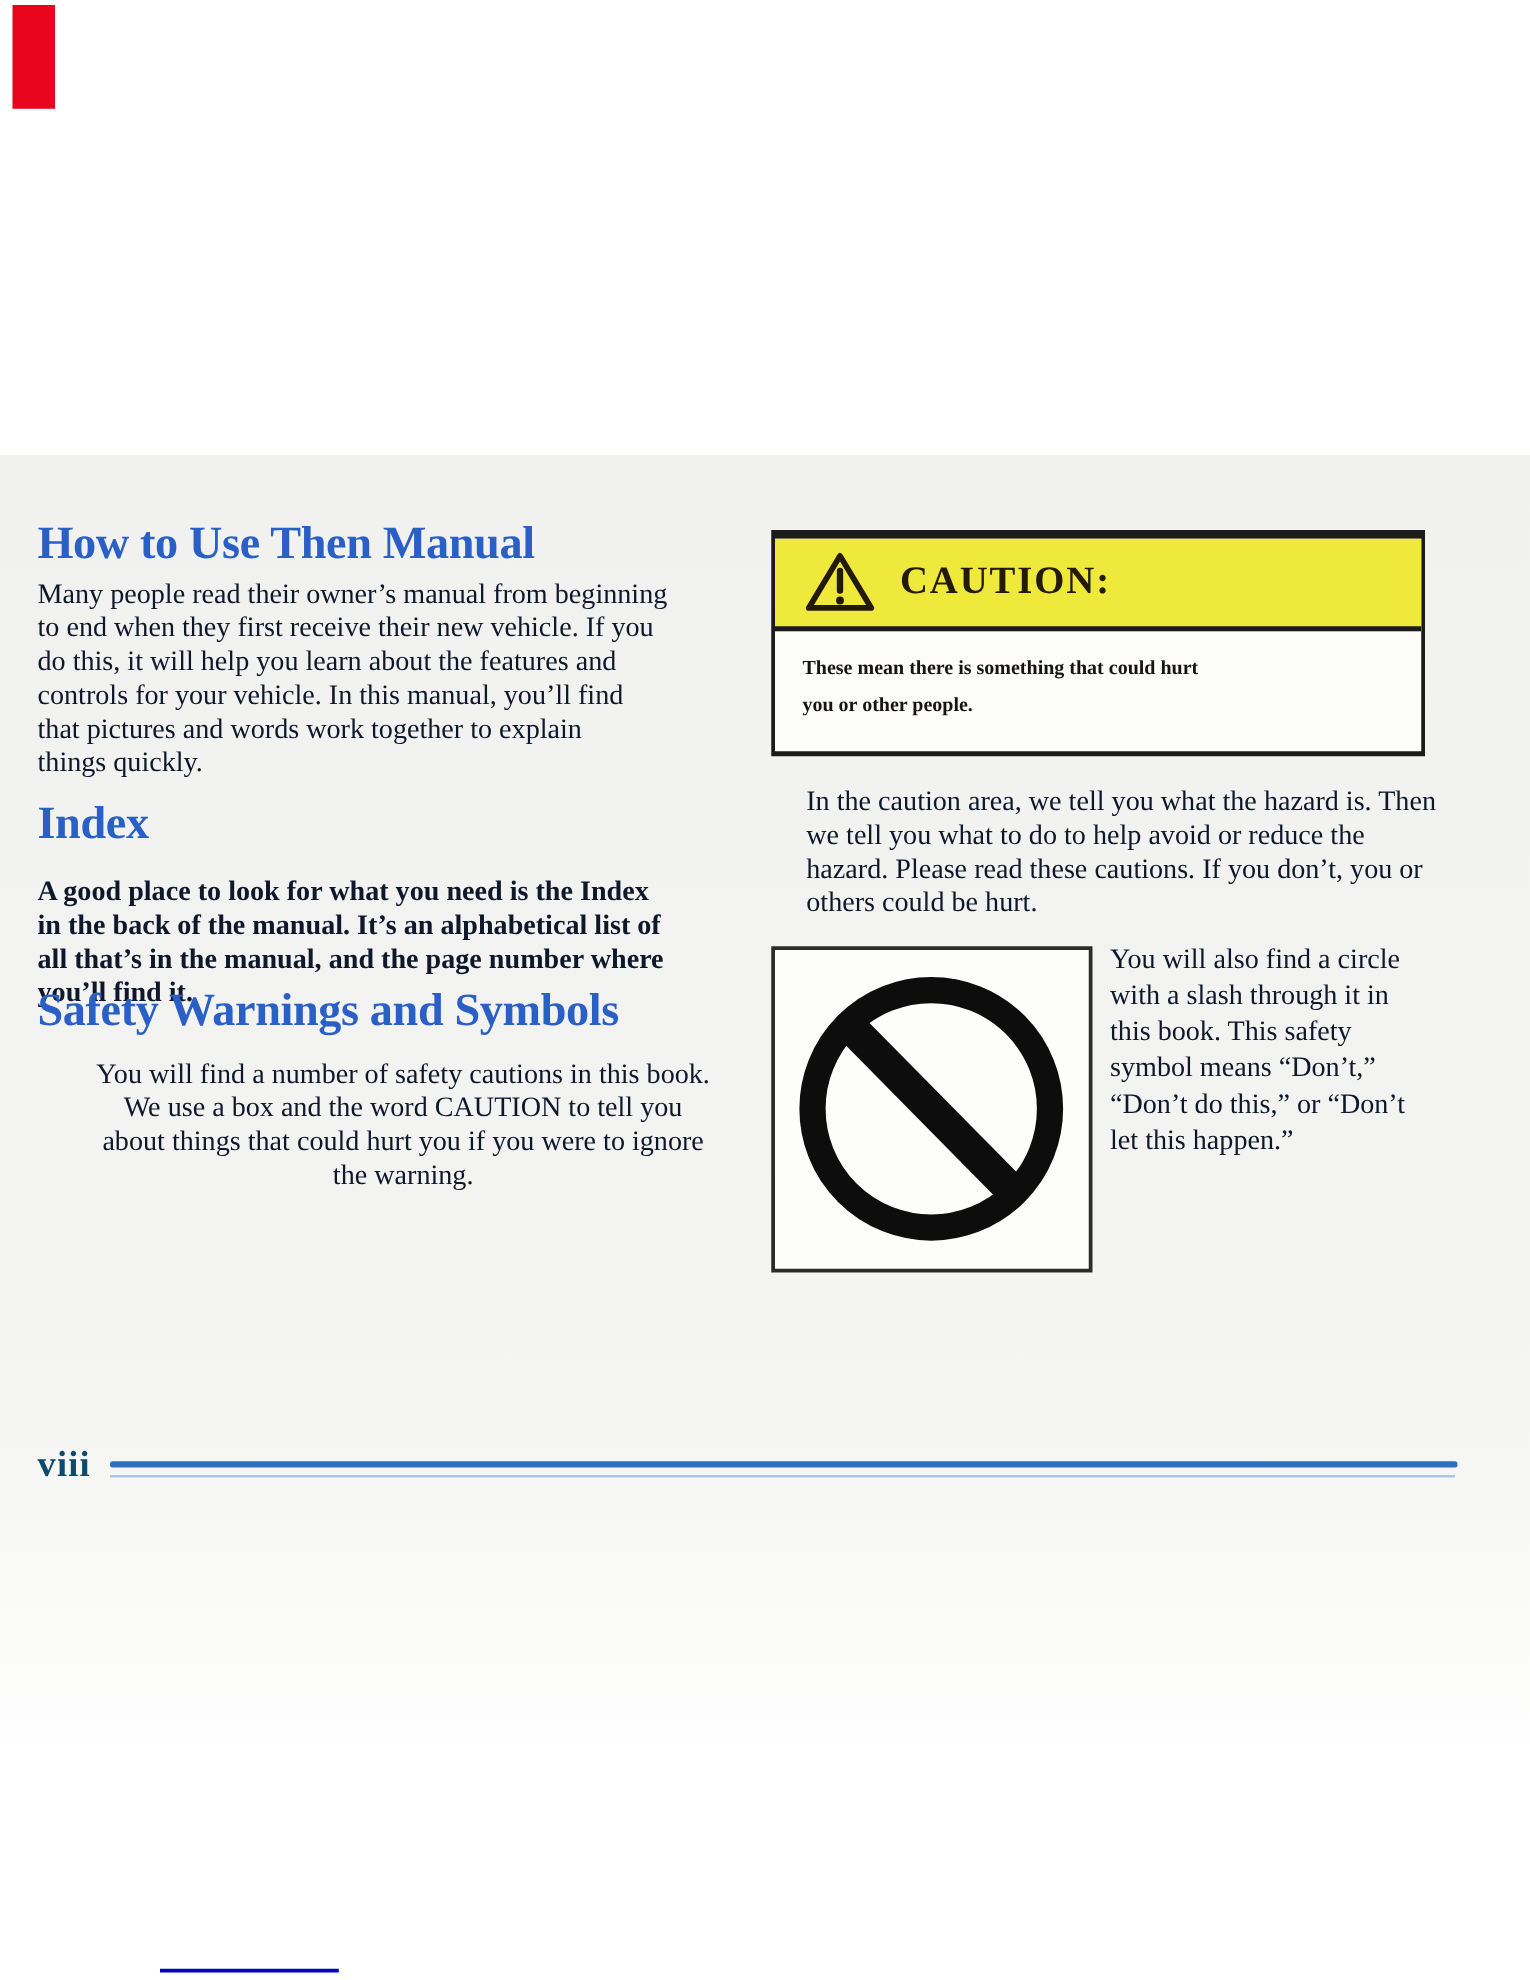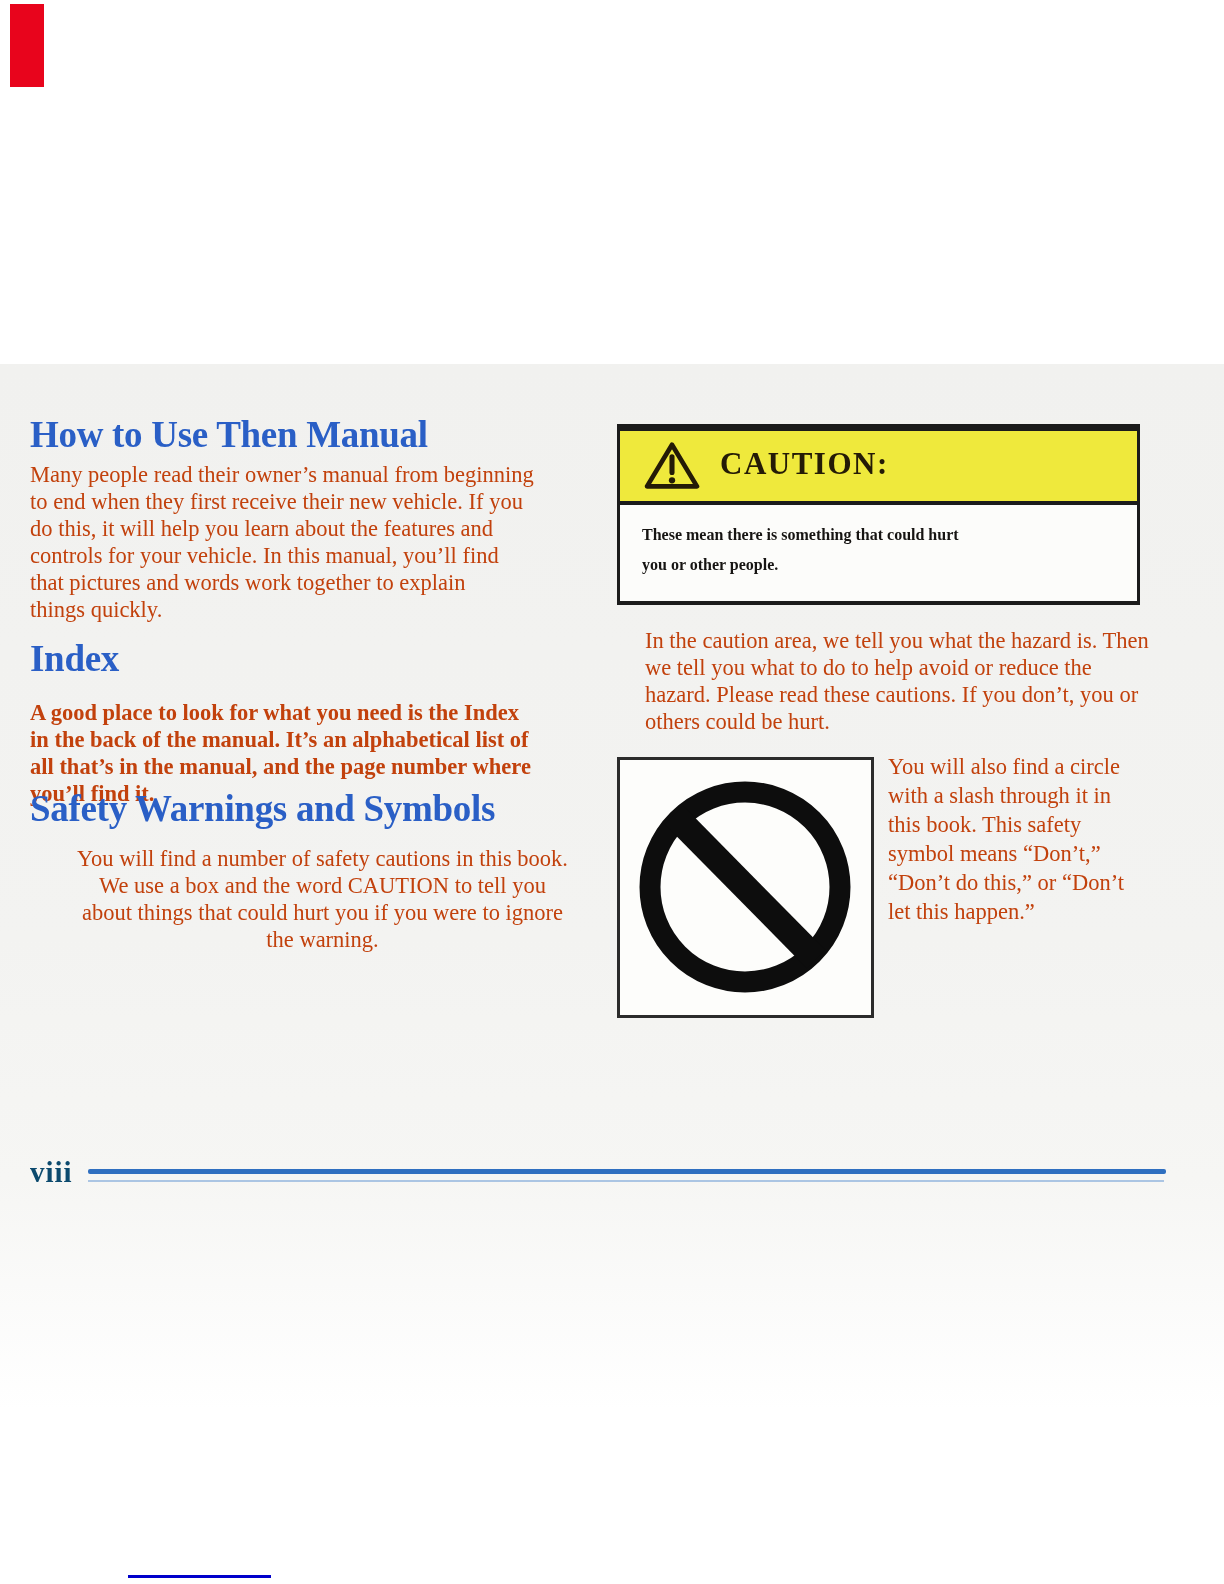--- a/index.html
+++ b/index.html
@@ -13,21 +13,21 @@
     position:absolute; left:0; top:364px; width:1224px; height:1046px;
     background:linear-gradient(to bottom, #f1f1ef 0%, #f3f3f1 55%, #f6f6f4 78%, #ffffff 100%);
   }
   .red-tab { position:absolute; left:10px; top:4px; width:34px; height:83px; background:#e8041c; }
 
   .heading {
     position:absolute; left:30px; color:#2a5fc6; font-weight:bold;
     font-size:37px; line-height:1.05; letter-spacing:-0.3px; white-space:nowrap;
   }
   .body-text {
-    position:absolute; color:#c2410c; font-size:22.5px; line-height:27px;
+    position:absolute; color:#0f172a; font-size:22.5px; line-height:27px;
     white-space:pre-line;
   }
 
   
   .caution-box {
     position:absolute; left:617px; top:424px; width:523px; height:181px;
     box-sizing:border-box; background:#fcfcfa;
     border:3px solid #1b1b1b; border-top-width:7px; border-bottom-width:4px;
   }
   .caution-head {

